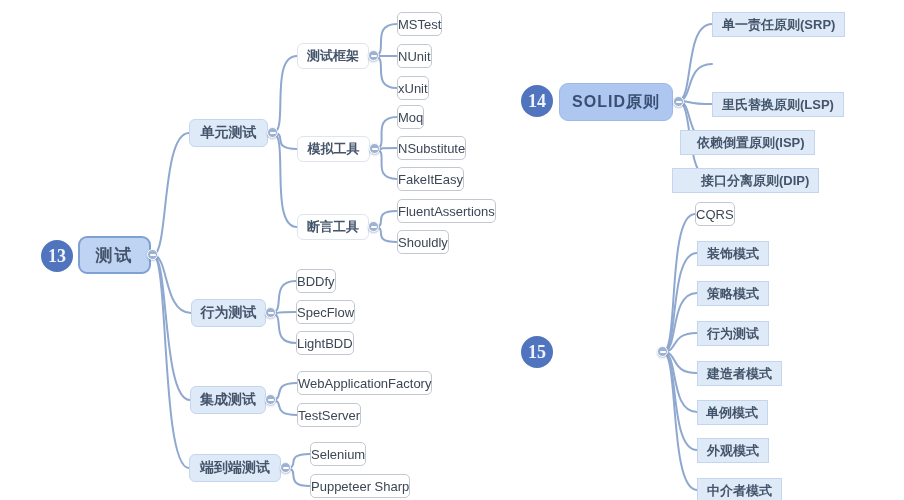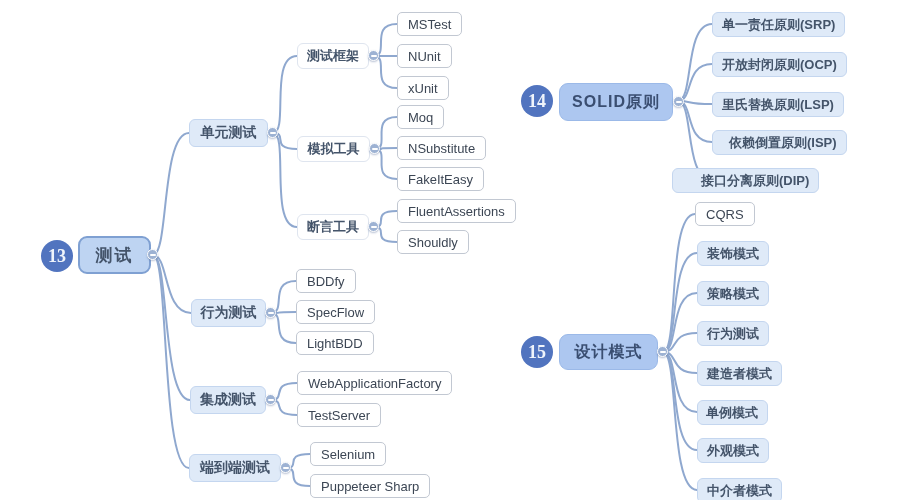--- a/index.html
+++ b/index.html
@@ -16,24 +16,24 @@
   .rootA{background:var(--root_fill,#BED4F2);border:2px solid var(--root_border,#7FA0D2);
          border-radius:9px;font-size:17px;font-weight:600;letter-spacing:2px;
          color:var(--text_primary,#44546A);}
   .rootB{background:var(--branch_fill,#ADC7F0);border:1px solid var(--branch_border,#9BB9E8);
          border-radius:9px;font-size:16px;font-weight:600;letter-spacing:1px;color:#3A4E71;}
   .l2{background:var(--node_fill_light,#DFEAF8);border:1px solid var(--node_border_light,#C4D6EF);
       border-radius:6px;font-size:14px;font-weight:600;color:var(--text_primary,#44546A);}
   .g{background:var(--group_fill,#FFFFFF);border:1px solid var(--group_border,#DFE5EF);
      border-radius:6px;font-size:13px;font-weight:600;color:var(--text_primary,#44546A);}
   .rc{background:var(--node_fill_light,#DFEAF8);border:1px solid var(--node_border_light,#C4D6EF);
-      border-radius:6px;font-size:13px;font-weight:600;color:var(--text_primary,#44546A);
+      border-radius:0;font-size:13px;font-weight:600;color:var(--text_primary,#44546A);
       height:25px;padding:0 9px;}
   .lf{background:var(--leaf_fill,#FFFFFF);border:1px solid var(--leaf_border,#C2C8D2);
-      border-radius:5px;font-size:13px;color:var(--text_leaf,#3C4654);height:24px;padding:0 10px;}
+      border-radius:5px;font-size:13px;color:var(--text_leaf,#3C4654);height:24px;padding:0 0;}
   .dot{position:absolute;z-index:3;width:11px;height:11px;border-radius:50%;
        background:var(--dot_fill,#9DB2D3);border:1px solid #fff;box-sizing:border-box;
        box-shadow:0 1px 2px rgba(100,120,160,.45);}
   .dot::after{content:"";position:absolute;left:1.5px;right:1.5px;top:3.5px;height:2px;
        background:#fff;border-radius:1px;}
 </style>
 </head>
 <body style="--canvas_bg: #FFFFFF; --badge_fill: #5174BF; --badge_text: #EFF4FB; --root_fill: #BED4F2; --root_border: #7FA0D2; --branch_fill: #ADC7F0; --branch_border: #9BB9E8; --node_fill_light: #DFEAF8; --node_border_light: #C4D6EF; --group_fill: #FFFFFF; --group_border: #DFE5EF; --leaf_fill: #FFFFFF; --leaf_border: #C2C8D2; --edge: #8FA8CF; --dot_fill: #9DB2D3; --text_primary: #44546A; --text_leaf: #3C4654;">
 
 <div class="canvas">
@@ -110,27 +110,25 @@
   <div class="node lf" style="left:297px;top:371px;">WebApplicationFactory</div>
   <div class="node lf" style="left:297px;top:403px;">TestServer</div>
   <div class="node lf" style="left:310px;top:442px;">Selenium</div>
   <div class="node lf" style="left:310px;top:474px;">Puppeteer Sharp</div>
 
   <div class="badge" style="left:521px;top:85px;">14</div>
   <div class="node rootB" style="left:559px;top:83px;width:114px;height:38px;">SOLID原则</div>
   <span class="dot" style="left:673px;top:96px;"></span>
 
   <div class="node rc" style="left:712px;top:12px;">单一责任原则(SRP)</div>
-  <div class="node rc" style="left:712px;top:52px;">开放封闭原则(OCP)</div>
   <div class="node rc" style="left:712px;top:92px;">里氏替换原则(LSP)</div>
-  <div class="node rc" style="left:712px;top:130px;padding-left:16px;">依赖倒置原则(ISP)</div>
+  <div class="node rc" style="left:680px;top:130px;padding-left:16px;">依赖倒置原则(ISP)</div>
   <div class="node rc" style="left:672px;top:168px;padding-left:28px;">接口分离原则(DIP)</div>
 
   <div class="badge" style="left:521px;top:336px;">15</div>
-  <div class="node rootB" style="left:559px;top:334px;width:99px;height:36px;">设计模式</div>
   <span class="dot" style="left:657px;top:346px;"></span>
 
   <div class="node lf" style="left:695px;top:202px;">CQRS</div>
   <div class="node rc" style="left:697px;top:241px;">装饰模式</div>
   <div class="node rc" style="left:697px;top:281px;">策略模式</div>
   <div class="node rc" style="left:697px;top:321px;">行为测试</div>
   <div class="node rc" style="left:697px;top:361px;">建造者模式</div>
   <div class="node rc" style="left:697px;top:400px;padding-left:8px;">单例模式</div>
   <div class="node rc" style="left:697px;top:438px;">外观模式</div>
   <div class="node rc" style="left:697px;top:478px;">中介者模式</div>

